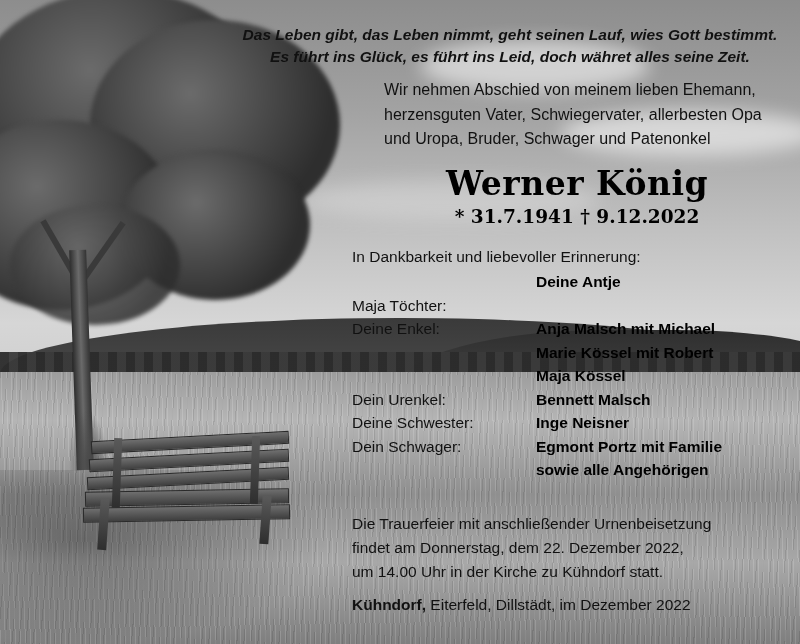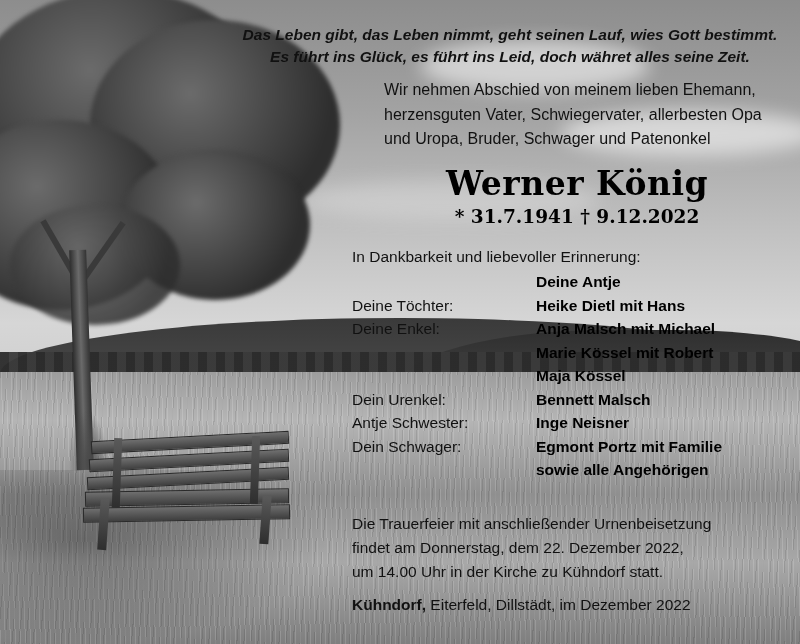--- a/index.html
+++ b/index.html
@@ -278,41 +278,40 @@
     </div>
 
     <div class="thanks">In Dankbarkeit und liebevoller Erinnerung:</div>
 
     <div class="family">
       <div class="family-row">
         <span class="family-role"></span>
         <span class="family-person">Deine Antje</span>
       </div>
       <div class="family-row">
-        <span class="family-role">Deine Töchter:</span>
-        <span class="family-person">Heike Dietl mit Hans</span>
+        <span class="family-role">Maja Töchter:</span>
       </div>
       <div class="family-row">
         <span class="family-role">Deine Enkel:</span>
         <span class="family-person">Anja Malsch mit Michael</span>
       </div>
       <div class="family-row">
         <span class="family-role"></span>
         <span class="family-person">Marie Kössel mit Robert</span>
       </div>
       <div class="family-row">
         <span class="family-role"></span>
         <span class="family-person">Maja Kössel</span>
       </div>
       <div class="family-row">
         <span class="family-role">Dein Urenkel:</span>
         <span class="family-person">Bennett Malsch</span>
       </div>
       <div class="family-row">
-        <span class="family-role">Antje Schwester:</span>
+        <span class="family-role">Deine Schwester:</span>
         <span class="family-person">Inge Neisner</span>
       </div>
       <div class="family-row">
         <span class="family-role">Dein Schwager:</span>
         <span class="family-person">Egmont Portz mit Familie</span>
       </div>
       <div class="family-row">
         <span class="family-role"></span>
         <span class="family-person">sowie alle Angehörigen</span>
       </div>

